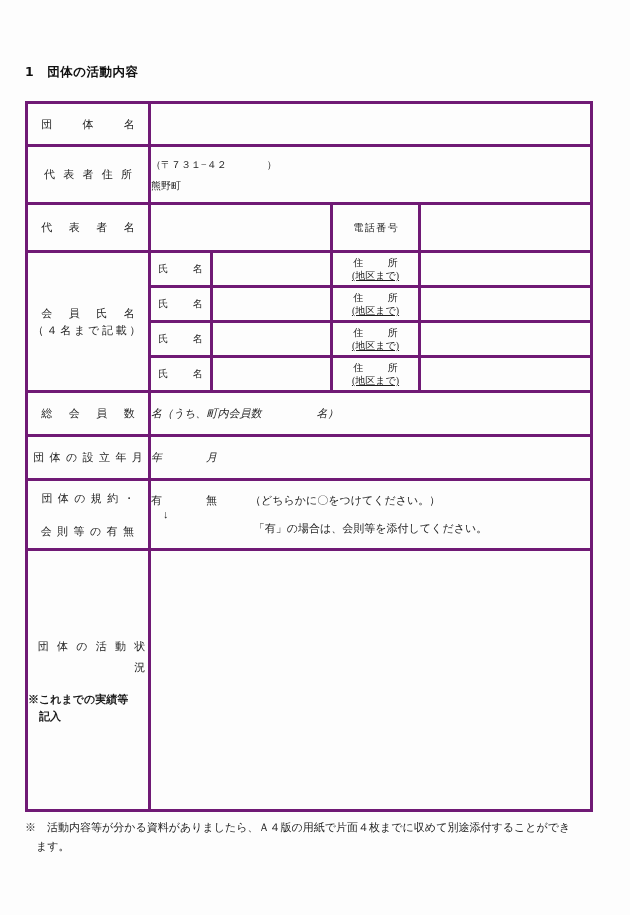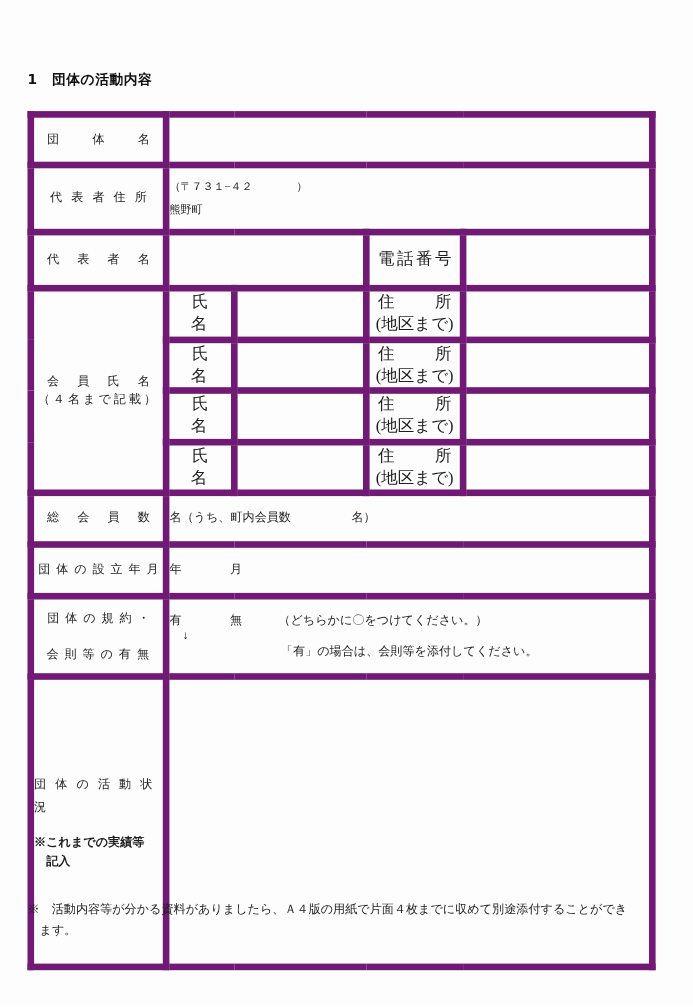--- a/index.html
+++ b/index.html
@@ -38,21 +38,21 @@
   table.form {
     position: absolute;
     left: 25px;
     top: 101px;
     width: 565px;
     border-collapse: collapse;
     table-layout: fixed;
     font-size: 11px;
   }
   table.form td {
-    border: 6px solid #701a75;
+    border: 3px solid #701a75;
     padding: 0;
     vertical-align: middle;
     color: #1d1d1d;
   }
 
   
   .lbl {
     text-align: center;
     font-size: 11px;
     line-height: 1.5;
@@ -64,34 +64,36 @@
     text-indent: 0.25em;
   }
   .val {
     padding: 5px 10px;
     font-size: 11px;
     line-height: 1.75;
     vertical-align: top;
   }
   .val-mid {
     vertical-align: middle;
+    font-style: italic;
   }
   .sub-lbl {
     text-align: center;
-    font-size: 15px;
+    font-size: 10px;
     line-height: 1.35;
     padding: 3px 4px;
     white-space: pre-line;
     letter-spacing: 0.15em;
     text-indent: 0.15em;
   }
   .sub-lbl .note {
     letter-spacing: 0;
     text-indent: 0;
     display: block;
+    text-decoration: underline;
   }
 
   
   .addr-cell {
     padding: 7px 10px 9px 10px;
     line-height: 2.1;
     white-space: pre-line;
     vertical-align: top;
     font-size: 10px;
   }
@@ -127,20 +129,21 @@
   .activity-lbl {
     text-align: left;
     padding: 0 0 0 12px;
     vertical-align: middle;
     font-size: 11px;
     line-height: 1.9;
   }
   .activity-lbl .title {
     display: block;
     letter-spacing: 0.25em;
+    text-align: right;
   }
   .activity-lbl .memo {
     display: block;
     margin-top: 14px;
     letter-spacing: 0;
     line-height: 1.5;
     white-space: pre-line;
     font-weight: bold;
   }
 

